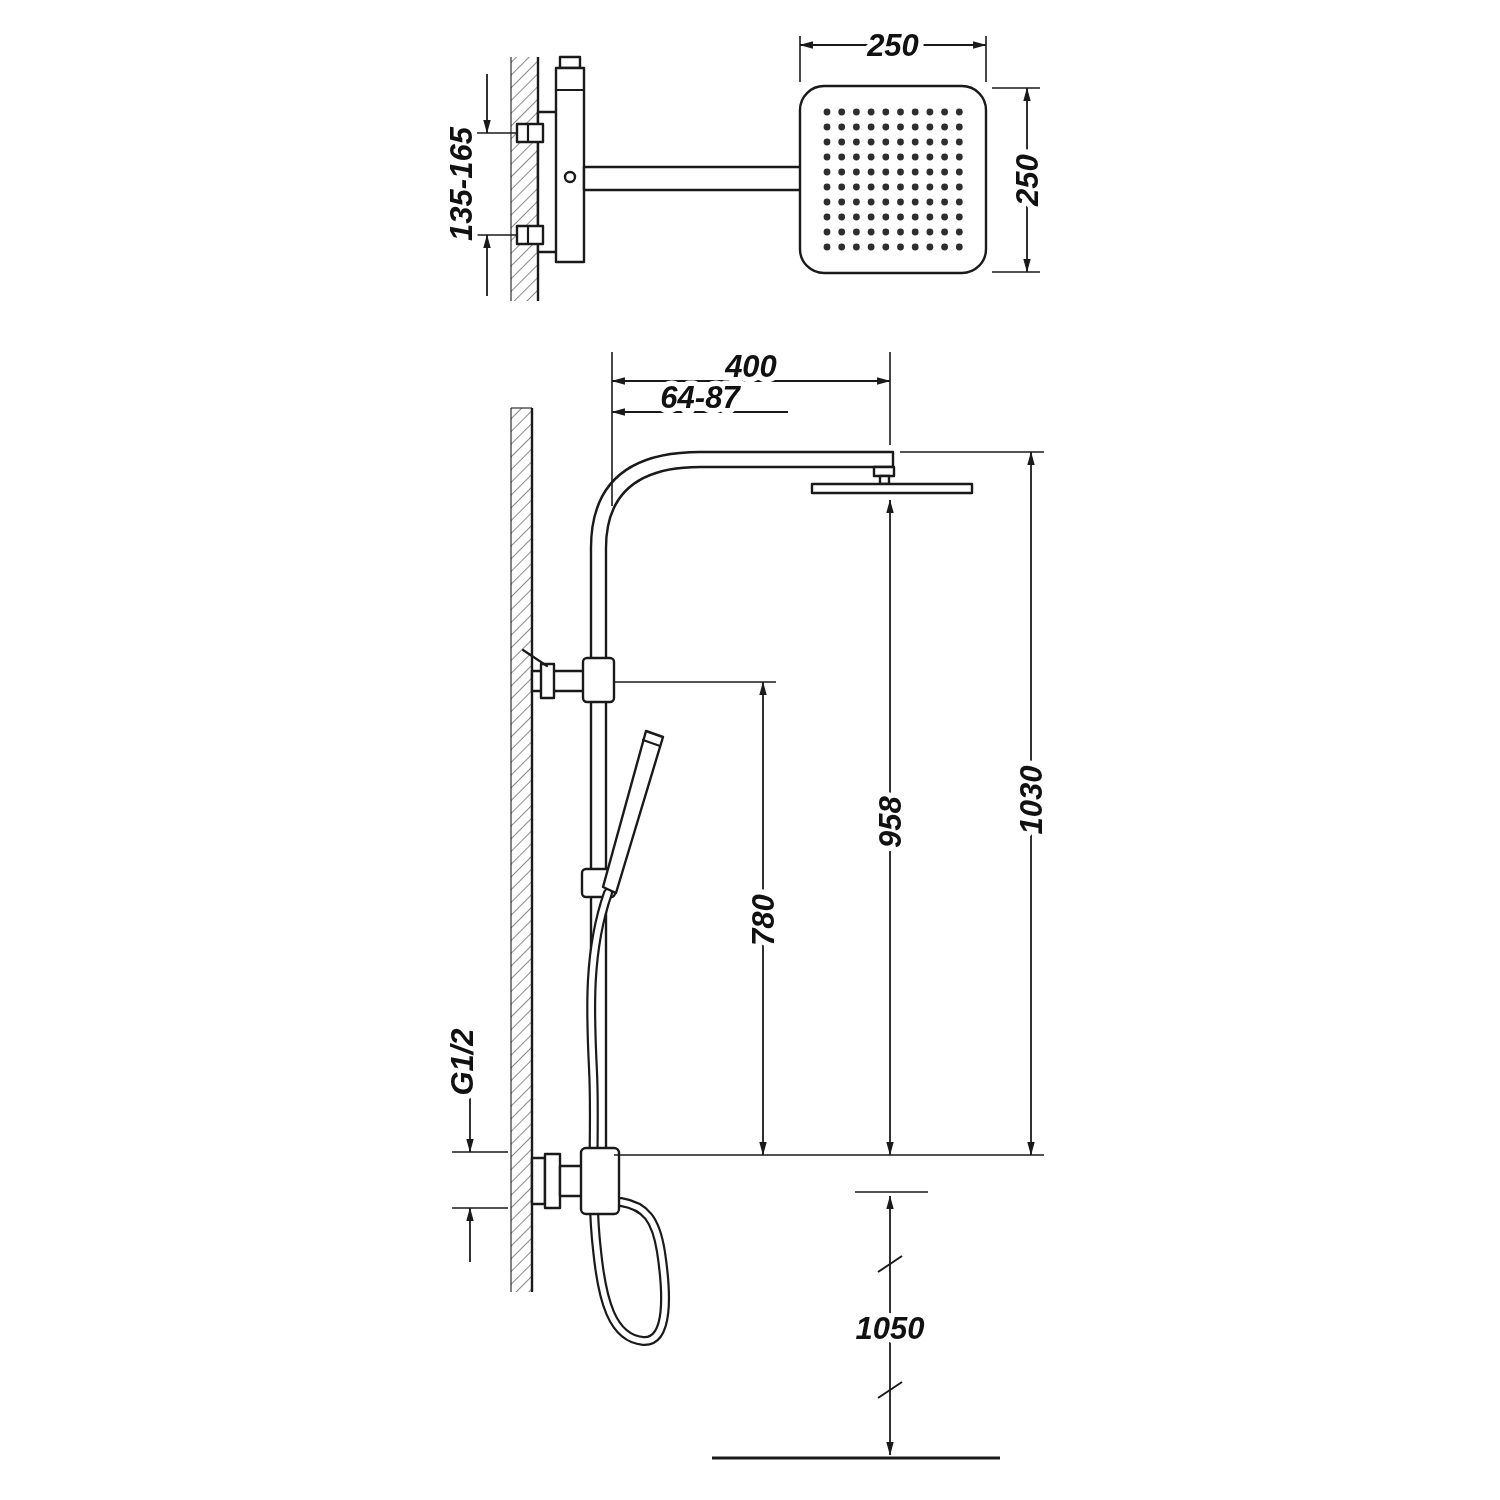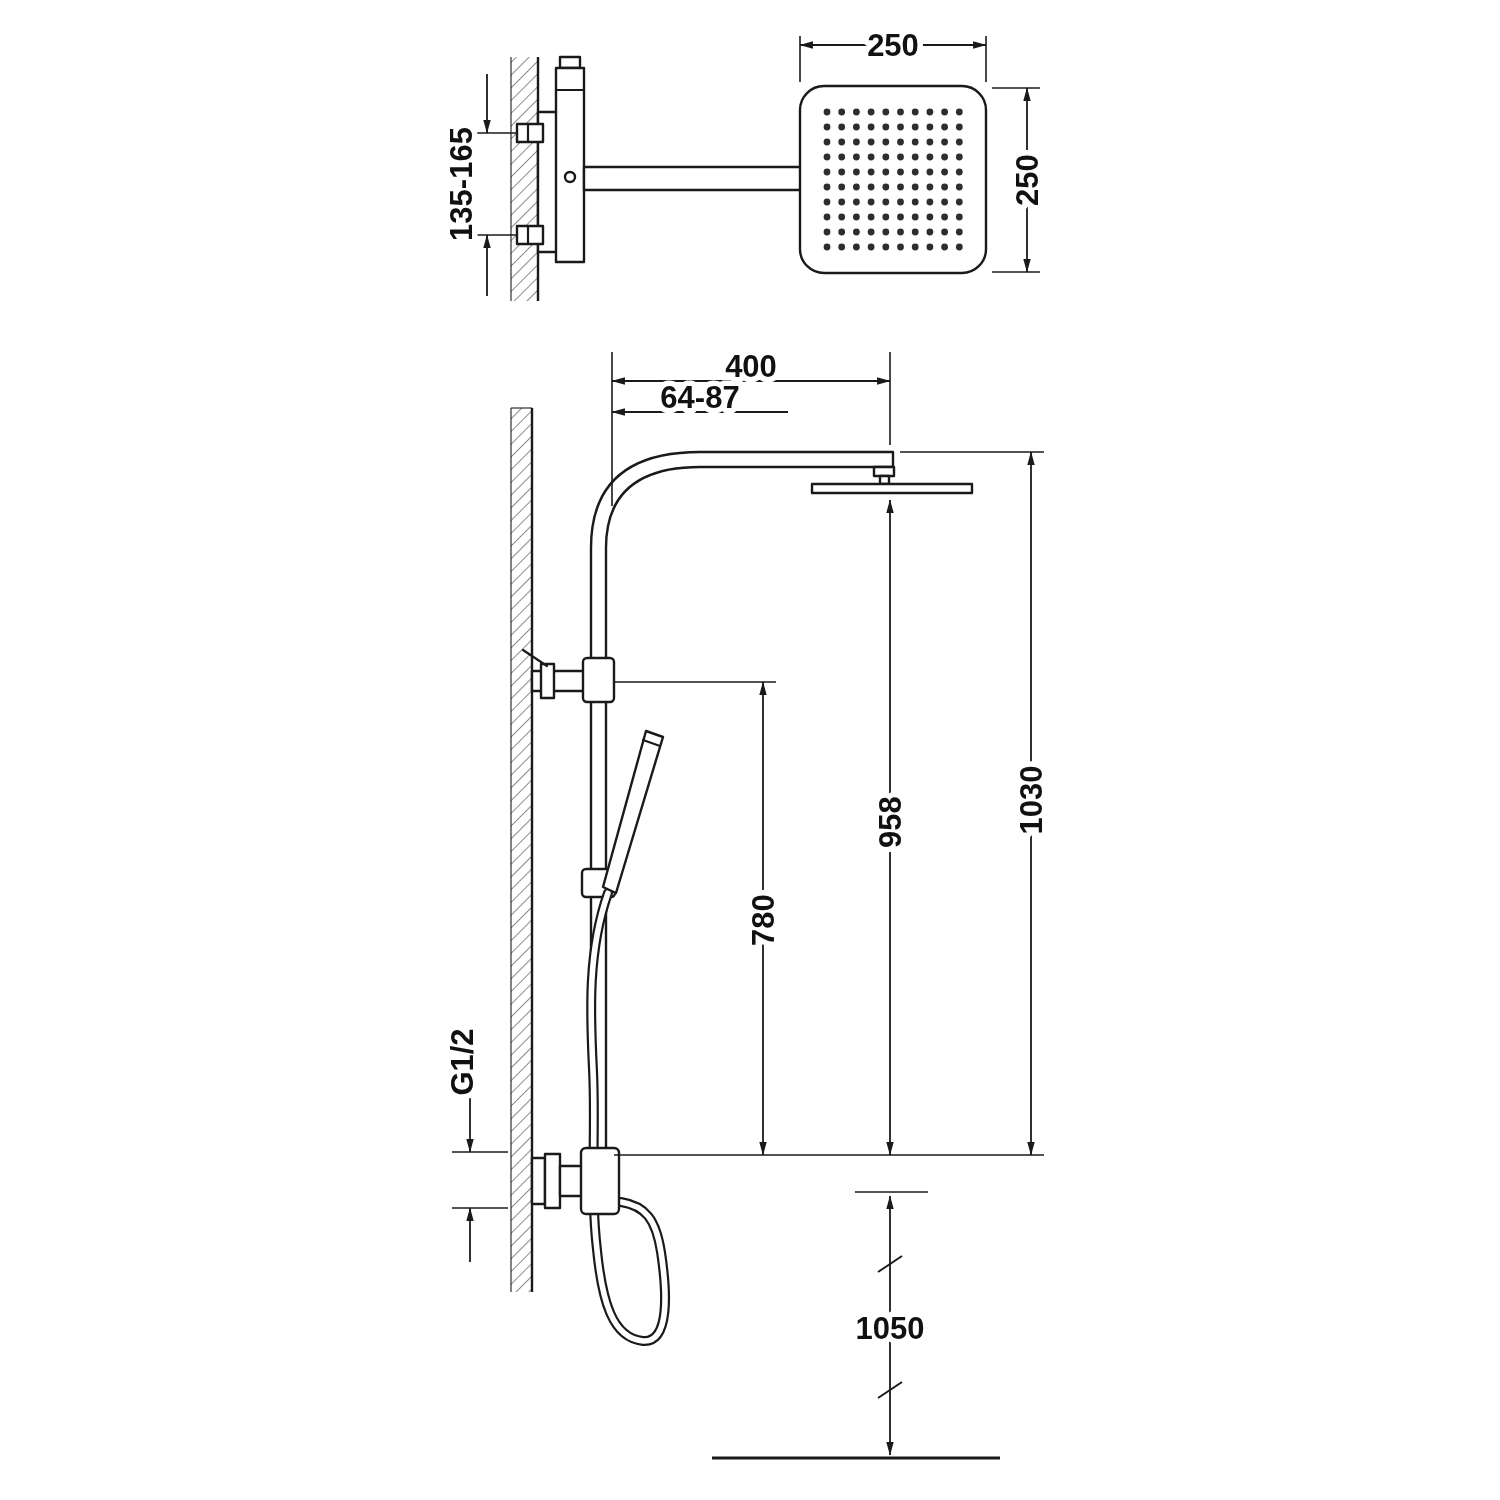--- a/index.html
+++ b/index.html
@@ -1,16 +1,16 @@
 <!DOCTYPE html>
 <html><head>
 <meta charset="utf-8">
 <style>
   html,body { margin:0; padding:0; background:#ffffff; }
-  .page { width:1500px; height:1500px; position:relative; background:#fff; }
+  .page { width:1500px; height:1500px; position:relative; background:#fff;font-style:italic; }
   svg { display:block; }
   .obj    { fill:#fff; stroke:#1a1a1a; stroke-width:2.4; stroke-linejoin:round; }
   .objthin{ fill:none; stroke:#1a1a1a; stroke-width:2.2; stroke-linecap:round; }
   .edge   { fill:none; stroke:#1a1a1a; stroke-width:2.4; }
   .edgethin{ fill:none; stroke:#1a1a1a; stroke-width:1.1; }
   .ext    { fill:none; stroke:#1a1a1a; stroke-width:1.6; }
   .dim    { fill:none; stroke:#1a1a1a; stroke-width:1.8; }
   .brk    { fill:none; stroke:#1a1a1a; stroke-width:2; }
   .floor  { fill:none; stroke:#1a1a1a; stroke-width:3; }
   .hose-o { fill:none; stroke:#1a1a1a; stroke-width:10; stroke-linecap:round; }

